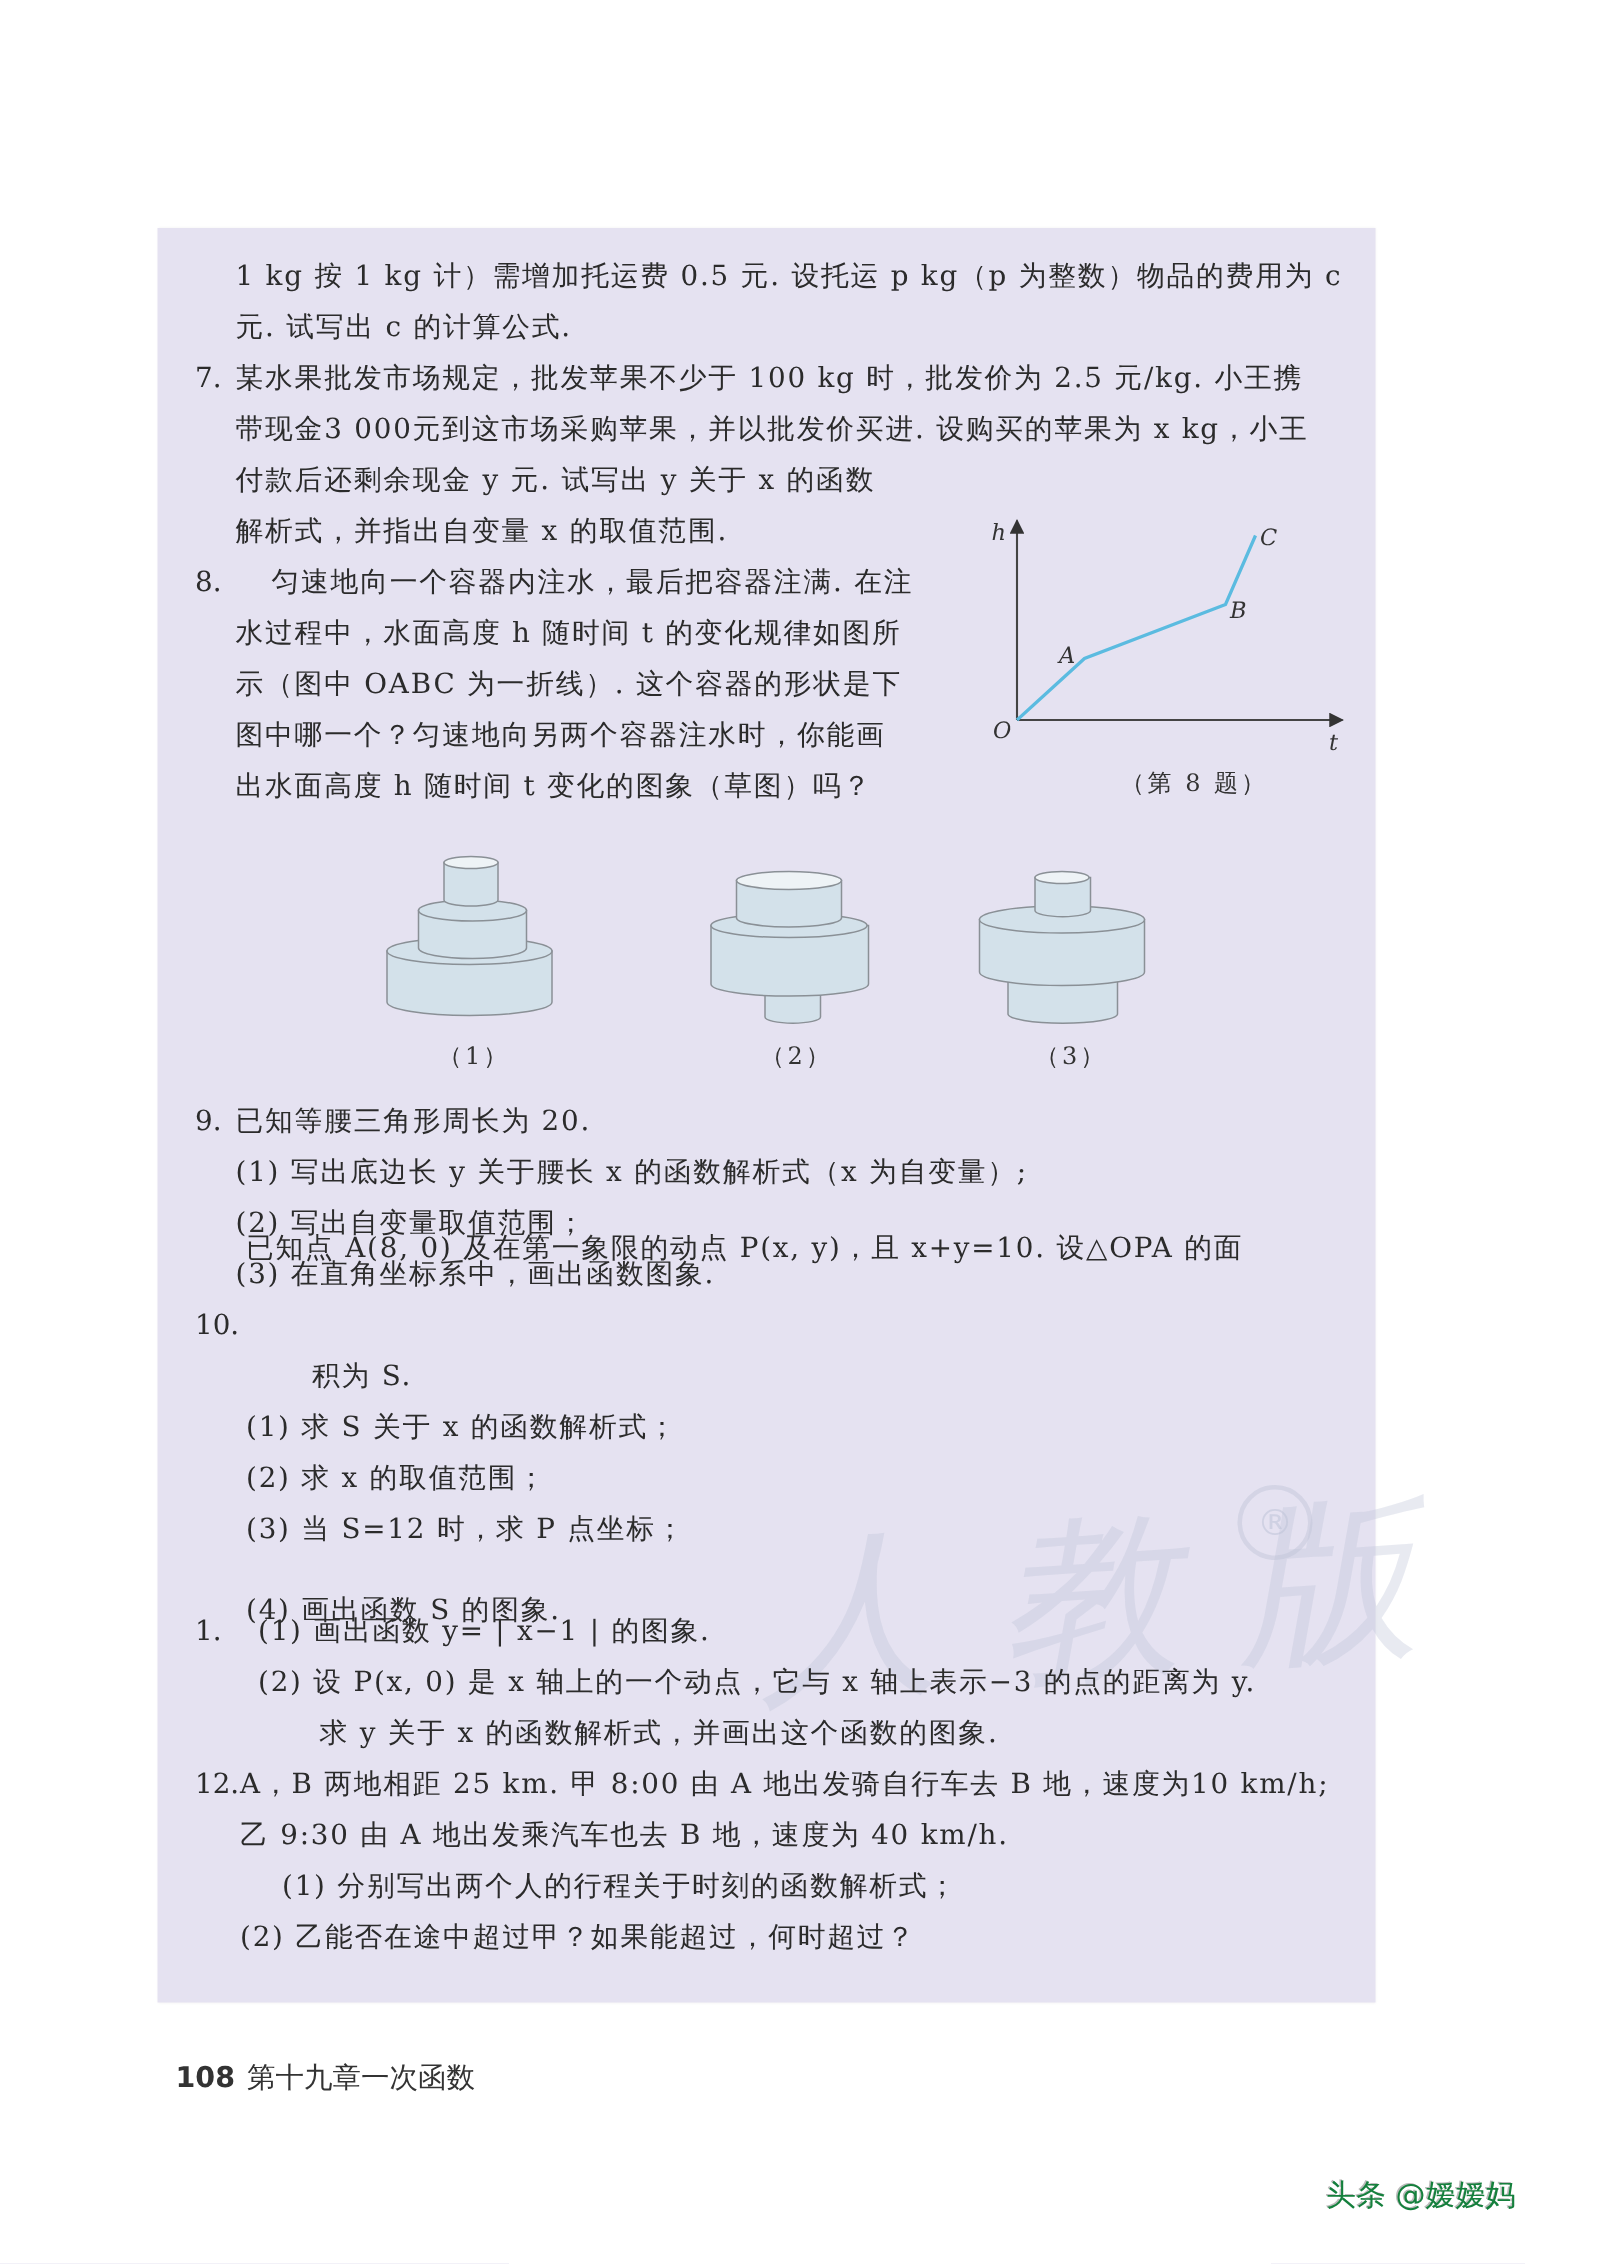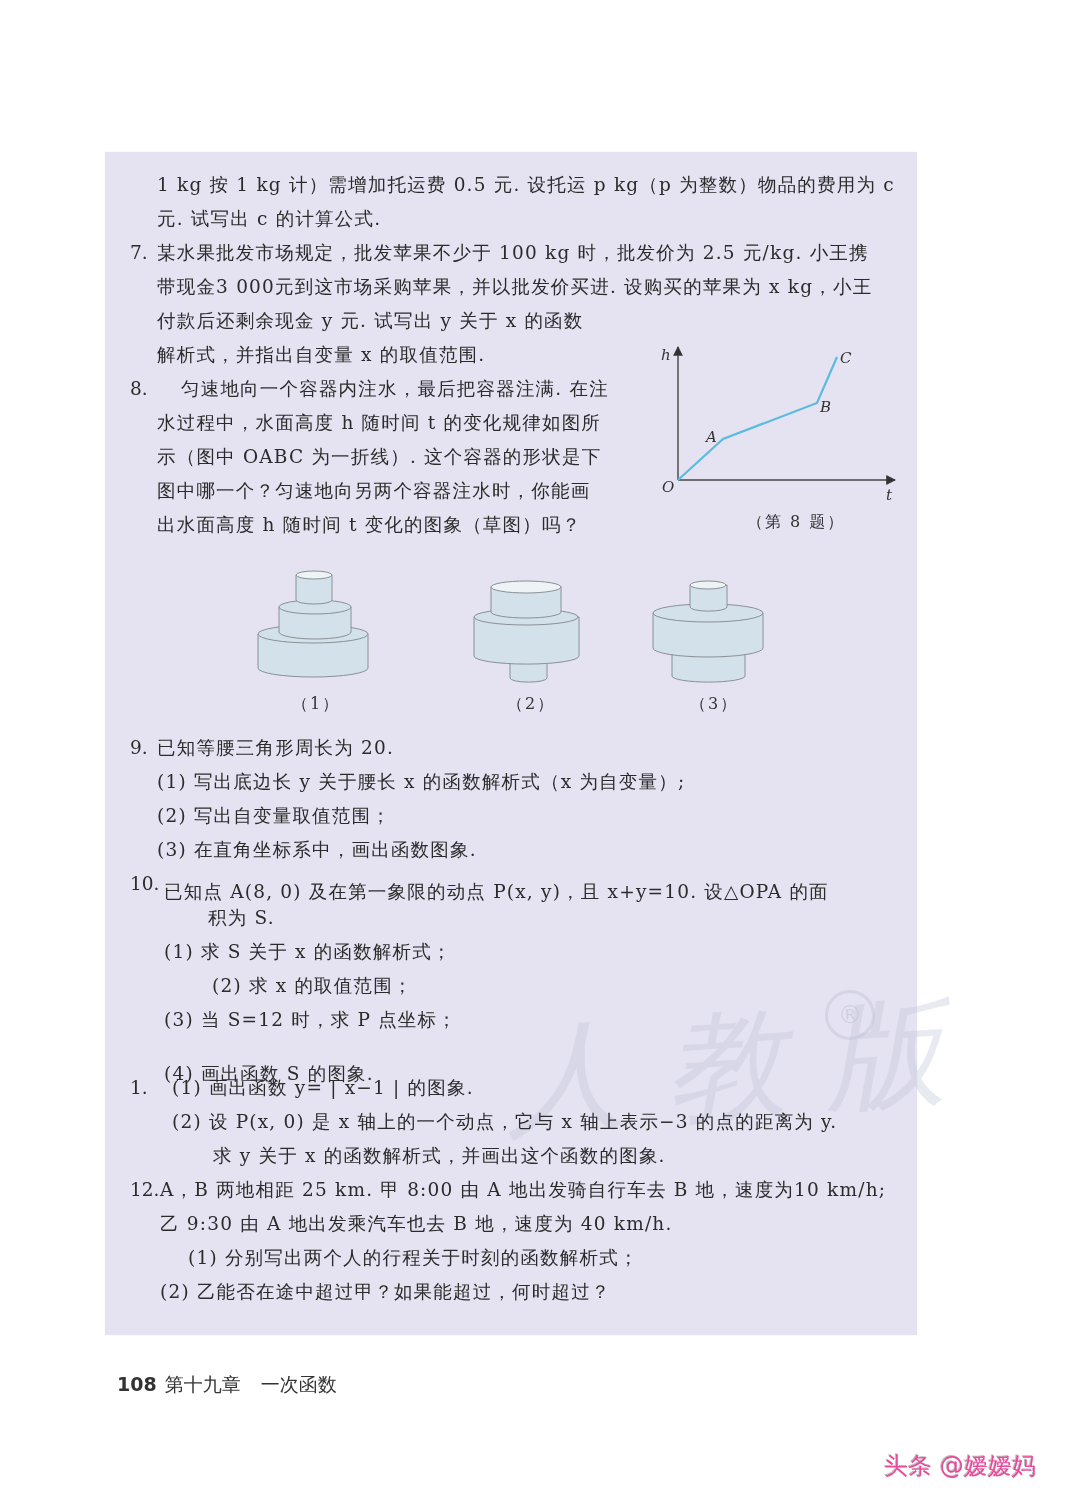--- a/index.html
+++ b/index.html
@@ -30,23 +30,23 @@
     border: 3px solid rgba(190,195,215,0.45); border-radius: 50%;
     color: rgba(190,195,215,0.55); font-size: 24px; text-align: center; line-height: 44px;
     font-family: "DejaVu Sans", sans-serif;
   }
   .caption { position: absolute; font-size: 16px; color: #333; letter-spacing: 2px; }
   .footer {
     position: absolute; left: 117px; top: 1372px; font-size: 19px; color: #333;
     font-family: "DejaVu Sans", sans-serif; font-weight: bold;
   }
   .footer .chap { font-weight: normal; margin-left: 8px; }
-  .footer .title { font-weight: normal; margin-left: 20px; }
+  .footer .title { font-weight: normal; }
   .credit {
-    position: absolute; left: 884px; top: 1450px; font-size: 24px; color: #ec4899;
+    position: absolute; left: 884px; top: 1450px; font-size: 20px; color: #15803d;
     font-family: "DejaVu Sans", sans-serif;
     text-shadow: 1px 1px 0 #fff, -1px -1px 0 #bbb;
   }
   svg text { font-family: "DejaVu Serif", serif; }
 </style>
 </head>
 <body>
 
 <div class="panel"></div>
 
@@ -120,24 +120,24 @@
 <div class="caption" style="left:507px;top:694px;">（2）</div>
 <div class="caption" style="left:690px;top:694px;">（3）</div>
 
 <div class="num" style="left:130px;top:736px;">9.</div>
 <div class="line" style="left:157px;top:736px;">已知等腰三角形周长为 20.</div>
 <div class="line" style="left:157px;top:770px;">(1) 写出底边长 y 关于腰长 x 的函数解析式（x 为自变量）;</div>
 <div class="line" style="left:157px;top:804px;">(2) 写出自变量取值范围；</div>
 <div class="line" style="left:157px;top:838px;">(3) 在直角坐标系中，画出函数图象.</div>
 
 <div class="num" style="left:130px;top:872px;">10.</div>
-<div class="line" style="left:164px;top:880px;text-align:center;">已知点 A(8, 0) 及在第一象限的动点 P(x, y)，且 x+y=10. 设△OPA 的面</div>
+<div class="line" style="left:164px;top:821px;text-align:center;">已知点 A(8, 0) 及在第一象限的动点 P(x, y)，且 x+y=10. 设△OPA 的面</div>
 <div class="line" style="left:164px;top:906px;margin-left:44px;">积为 S.</div>
 <div class="line" style="left:164px;top:940px;">(1) 求 S 关于 x 的函数解析式；</div>
-<div class="line" style="left:164px;top:974px;margin-left:48px;">(2) 求 x 的取值范围；</div>
+<div class="line" style="left:164px;top:974px;">(2) 求 x 的取值范围；</div>
 <div class="line" style="left:164px;top:1008px;">(3) 当 S=12 时，求 P 点坐标；</div>
 <div class="line" style="left:164px;top:1062px;">(4) 画出函数 S 的图象.</div>
 
 <div class="num" style="left:130px;top:1076px;">1.</div>
 <div class="line" style="left:172px;top:1076px;">(1) 画出函数 y= | x−1 | 的图象.</div>
 <div class="line" style="left:172px;top:1110px;">(2) 设 P(x, 0) 是 x 轴上的一个动点，它与 x 轴上表示−3 的点的距离为 y.</div>
 <div class="line" style="left:213px;top:1144px;">求 y 关于 x 的函数解析式，并画出这个函数的图象.</div>
 
 <div class="num" style="left:130px;top:1178px;">12.</div>
 <div class="line" style="left:160px;top:1178px;">A，B 两地相距 25 km. 甲 8:00 由 A 地出发骑自行车去 B 地，速度为10 km/h;</div>

